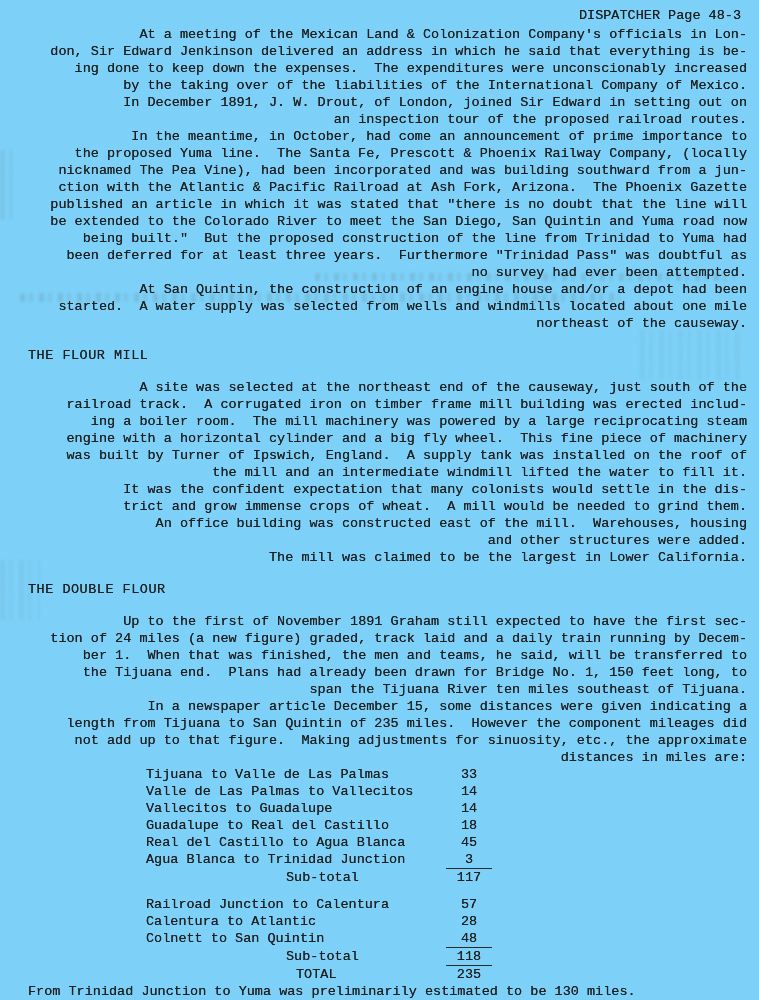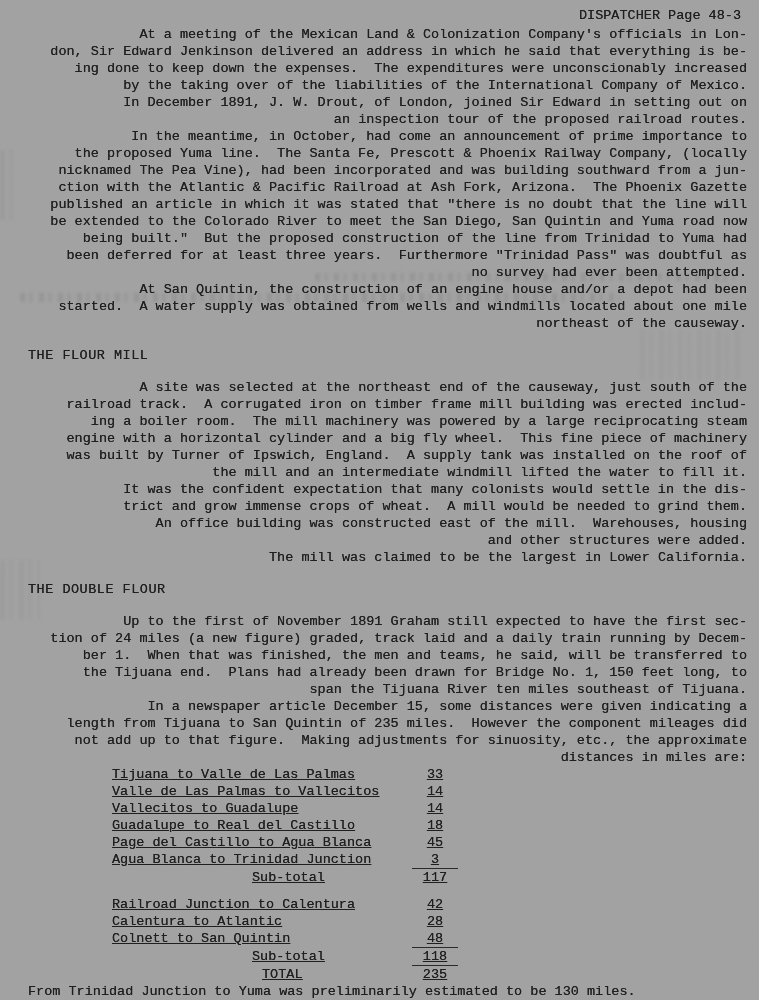--- a/index.html
+++ b/index.html
@@ -1,36 +1,36 @@
 <!DOCTYPE html>
 <html><head>
 <meta charset="utf-8">
 <style>
   html,body { margin:0; padding:0; background:#c9c8c5; }
   .page {
     position:relative;
     width:759px; height:1000px;
     margin:0 auto;
     background:#edecе9;
-    background-color:#a3a3a3;
+    background-color:#7dd3fc;
     overflow:hidden;
     font-family:"Liberation Mono","DejaVu Sans Mono",monospace;
     font-size:13.5px;
     line-height:17px;
     color:#1f1f1f;
     text-shadow:0 0 0.6px rgba(25,25,25,0.85);
   }
   .grain { position:absolute; inset:0; width:100%; height:100%; pointer-events:none; }
   .content { position:relative; padding:4px 12px 0 28px; }
   .header-line { text-align:right; padding:3px 6px 2px 0; }
   .para { margin:0; white-space:pre-wrap; text-indent:76px;text-align:right; }
   .gap { height:15px; }
   .gap-sm { height:10px; }
   .heading { margin:0; font-size:13.5px; font-weight:normal; letter-spacing:0.5px; }
-  .dtable { margin-left:84px;text-decoration:underline; }
+  .dtable { margin-left:118px; }
   .trow { display:flex; }
   .tlabel { width:300px; box-sizing:border-box; }
   .tval { width:46px; text-align:center; }
   .trow.sub .tlabel { padding-left:140px; }
   .trow.total .tlabel { padding-left:150px; }
   .trow.u .tval { border-bottom:1.6px solid #2a2a2a; }
   .footer-line { margin:0; white-space:pre-wrap; }
   
   .smudge {
     position:absolute; pointer-events:none;
@@ -75,21 +75,21 @@
     <p class="para">In the meantime, in October, had come an announcement of prime importance to
 the proposed Yuma line.  The Santa Fe, Prescott &amp; Phoenix Railway Company, (locally
 nicknamed The Pea Vine), had been incorporated and was building southward from a jun-
 ction with the Atlantic &amp; Pacific Railroad at Ash Fork, Arizona.  The Phoenix Gazette
 published an article in which it was stated that "there is no doubt that the line will
 be extended to the Colorado River to meet the San Diego, San Quintin and Yuma road now
 being built."  But the proposed construction of the line from Trinidad to Yuma had
 been deferred for at least three years.  Furthermore "Trinidad Pass" was doubtful as
 no survey had ever been attempted.</p>
     <p class="para">At San Quintin, the construction of an engine house and/or a depot had been
-started.  A water supply was obtained from wells and windmills located about one mile
+started.  A water supply was selected from wells and windmills located about one mile
 northeast of the causeway.</p>
 
     <div class="gap"></div>
     <h2 class="heading">THE FLOUR MILL</h2>
     <div class="gap"></div>
 
     <p class="para">A site was selected at the northeast end of the causeway, just south of the
 railroad track.  A corrugated iron on timber frame mill building was erected includ-
 ing a boiler room.  The mill machinery was powered by a large reciprocating steam
 engine with a horizontal cylinder and a big fly wheel.  This fine piece of machinery
@@ -126,37 +126,37 @@
       </div>
       <div class="trow">
         <span class="tlabel">Vallecitos to Guadalupe</span>
           <span class="tval">14</span>
       </div>
       <div class="trow">
         <span class="tlabel">Guadalupe to Real del Castillo</span>
           <span class="tval">18</span>
       </div>
       <div class="trow">
-        <span class="tlabel">Page del Castillo to Agua Blanca</span>
+        <span class="tlabel">Real del Castillo to Agua Blanca</span>
           <span class="tval">45</span>
       </div>
       <div class="trow u">
         <span class="tlabel">Agua Blanca to Trinidad Junction</span>
           <span class="tval">3</span>
       </div>
       <div class="trow sub">
         <span class="tlabel">Sub-total</span>
           <span class="tval">117</span>
       </div>
 
       <div class="gap-sm"></div>
 
       <div class="trow">
         <span class="tlabel">Railroad Junction to Calentura</span>
-          <span class="tval">42</span>
+          <span class="tval">57</span>
       </div>
       <div class="trow">
         <span class="tlabel">Calentura to Atlantic</span>
           <span class="tval">28</span>
       </div>
       <div class="trow u">
         <span class="tlabel">Colnett to San Quintin</span>
           <span class="tval">48</span>
       </div>
       <div class="trow sub u">

